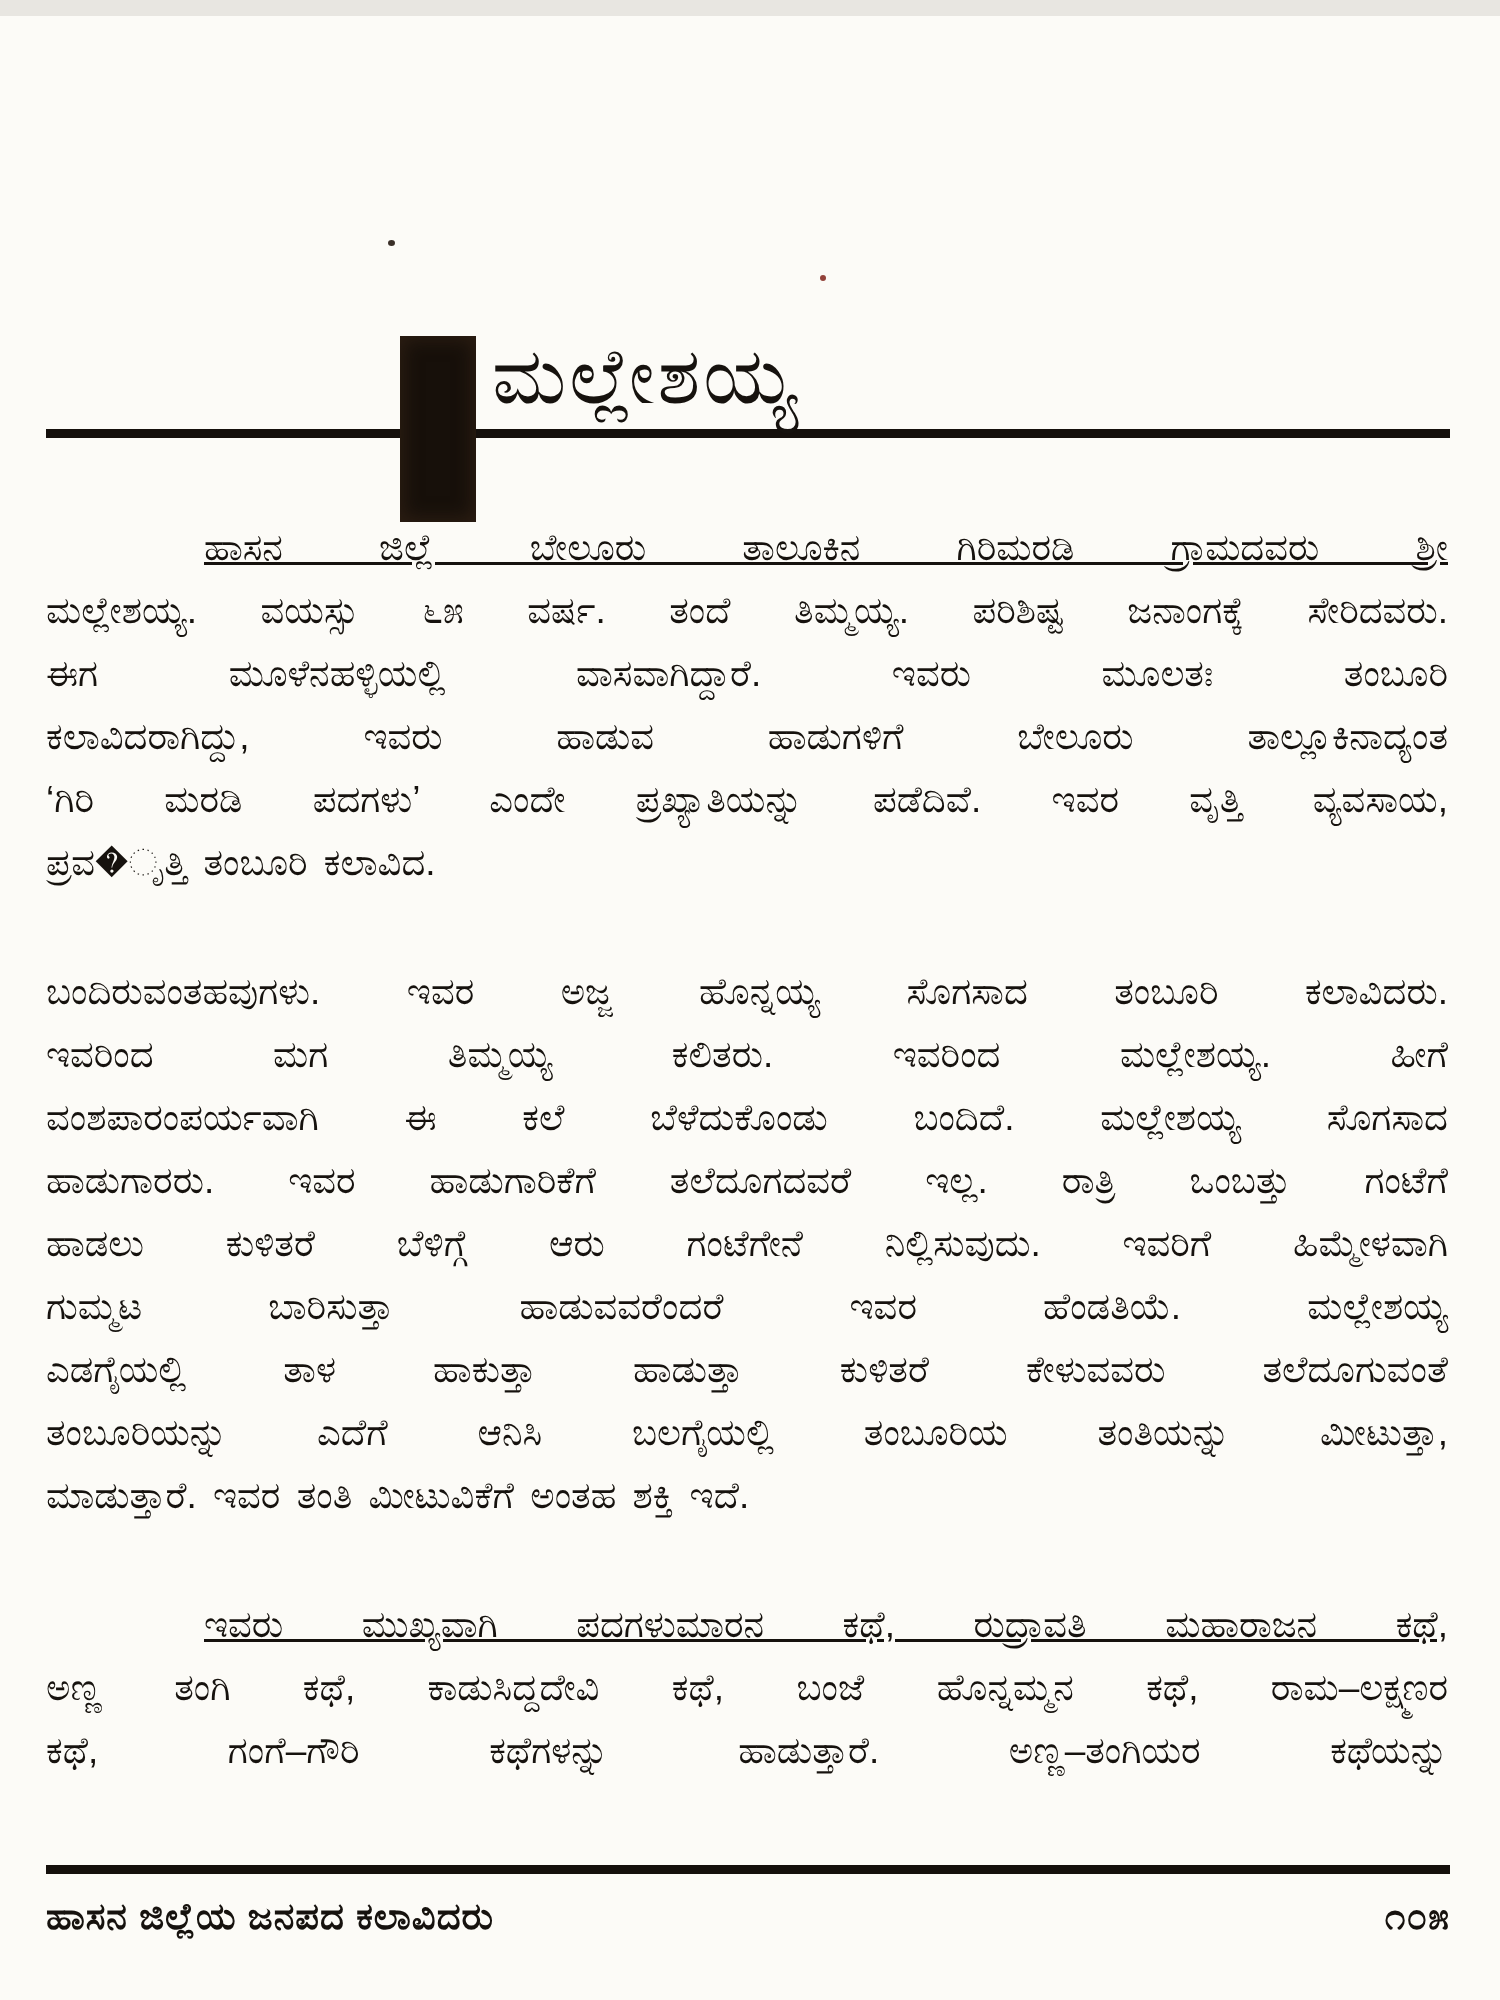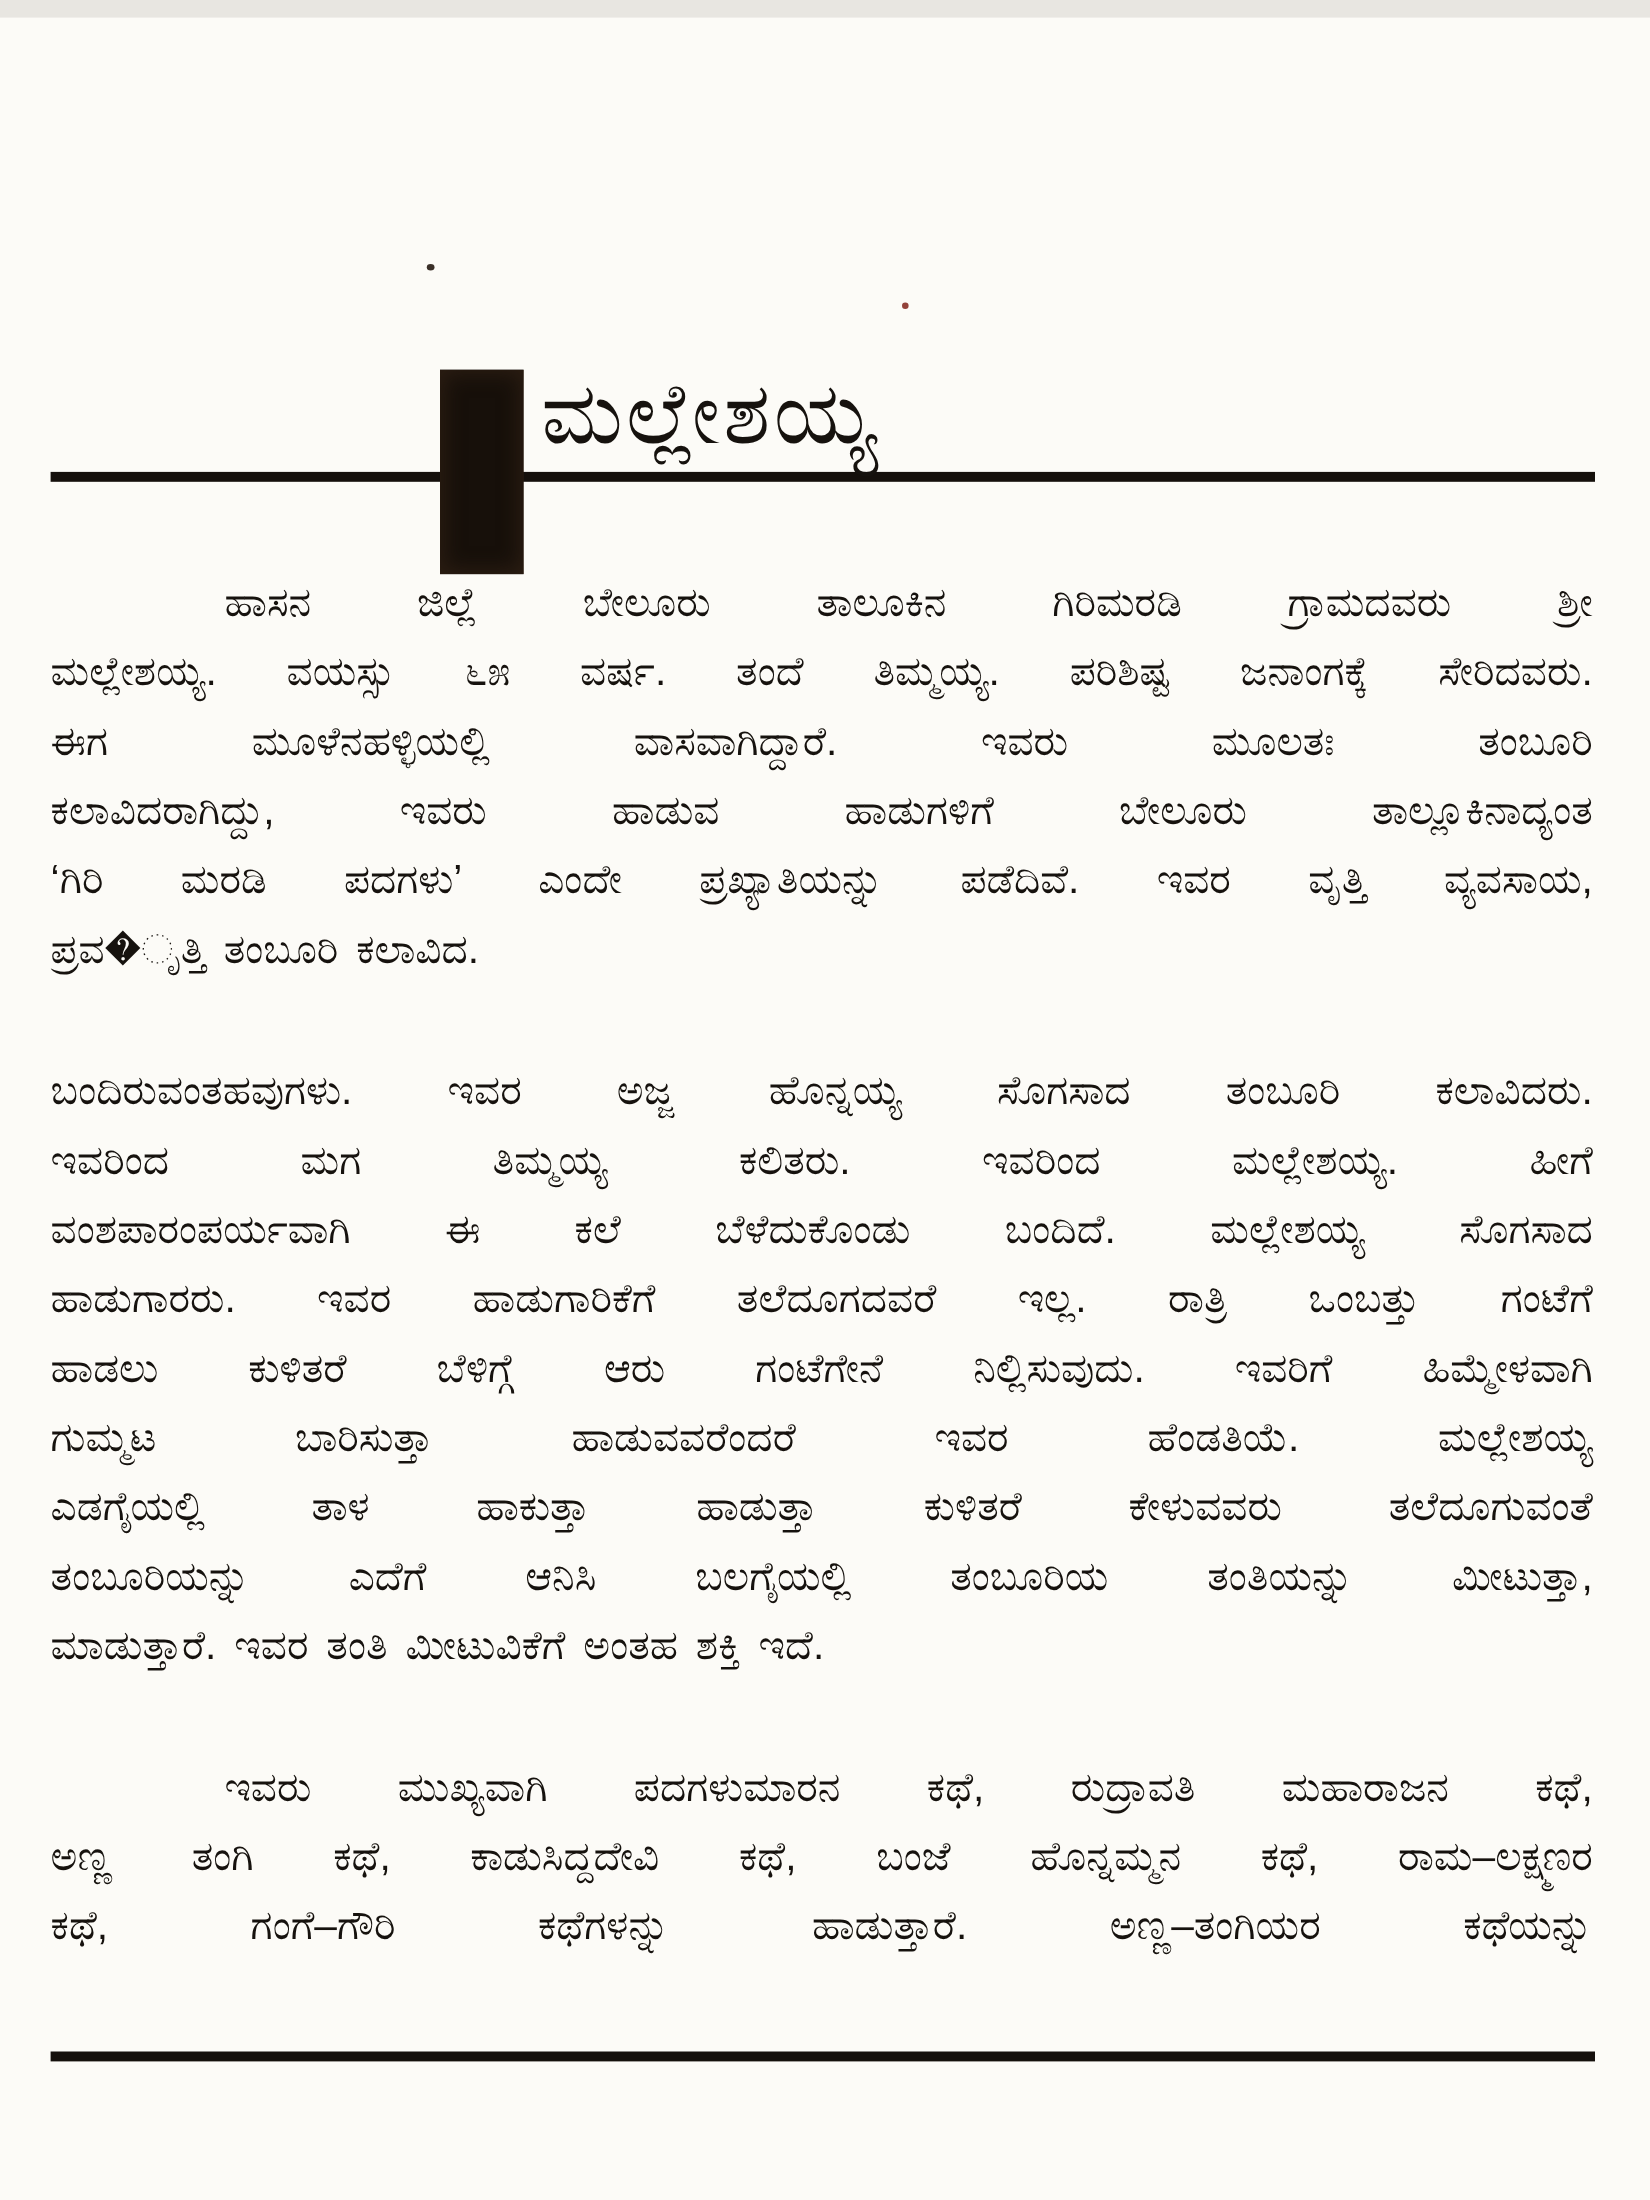--- a/index.html
+++ b/index.html
@@ -33,21 +33,21 @@
     font-size:37px;line-height:63px;
     word-spacing:6px;
   }
   .para{margin:0;padding:0;}
   .para.gap{margin-top:66px;}
   .line{
     text-align:justify;
     text-align-last:justify;
   }
   .line.flush{text-align-last:left;}
-  .line.indent{text-indent:158px;}
+  .line.indent{text-indent:158px;text-decoration:underline;}
   .line.wide{word-spacing:18px;}
   
   .footer-rule{
     position:absolute;left:46px;top:1849px;width:1404px;height:9px;
     background:#15100c;
   }
   .footer-row{
     position:absolute;left:46px;top:1880px;width:1404px;
     display:flex;justify-content:space-between;align-items:baseline;
     font-size:37px;font-weight:bold;letter-spacing:1px;
@@ -94,14 +94,18 @@
 
     <section class="para gap">
       <div class="line indent">ಇವರು ಮುಖ್ಯವಾಗಿ ಪದಗಳುಮಾರನ ಕಥೆ, ರುದ್ರಾವತಿ ಮಹಾರಾಜನ ಕಥೆ,</div>
       <div class="line">ಅಣ್ಣ ತಂಗಿ ಕಥೆ, ಕಾಡುಸಿದ್ದದೇವಿ ಕಥೆ, ಬಂಜೆ ಹೊನ್ನಮ್ಮನ ಕಥೆ, ರಾಮ–ಲಕ್ಷ್ಮಣರ</div>
       <div class="line wide">ಕಥೆ, ಗಂಗೆ–ಗೌರಿ ಕಥೆಗಳನ್ನು ಹಾಡುತ್ತಾರೆ. ಅಣ್ಣ–ತಂಗಿಯರ ಕಥೆಯನ್ನು</div>
     </section>
 
   </main>
 
   <div class="footer-rule"></div>
+  <div class="footer-row">
+    <span>ಹಾಸನ ಜಿಲ್ಲೆಯ ಜನಪದ ಕಲಾವಿದರು</span>
+    <span>೧೦೫</span>
+  </div>
 
 </div>
 
 </body></html>

